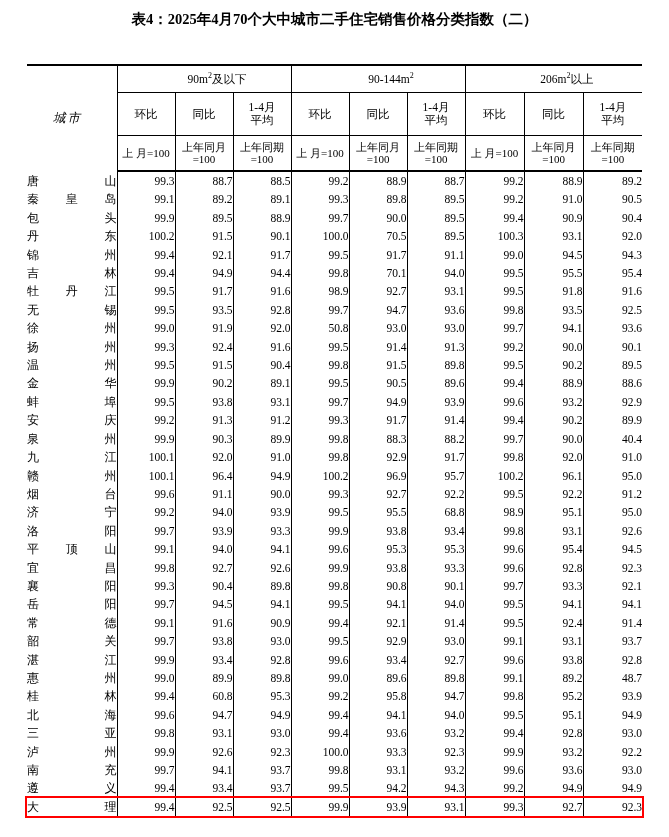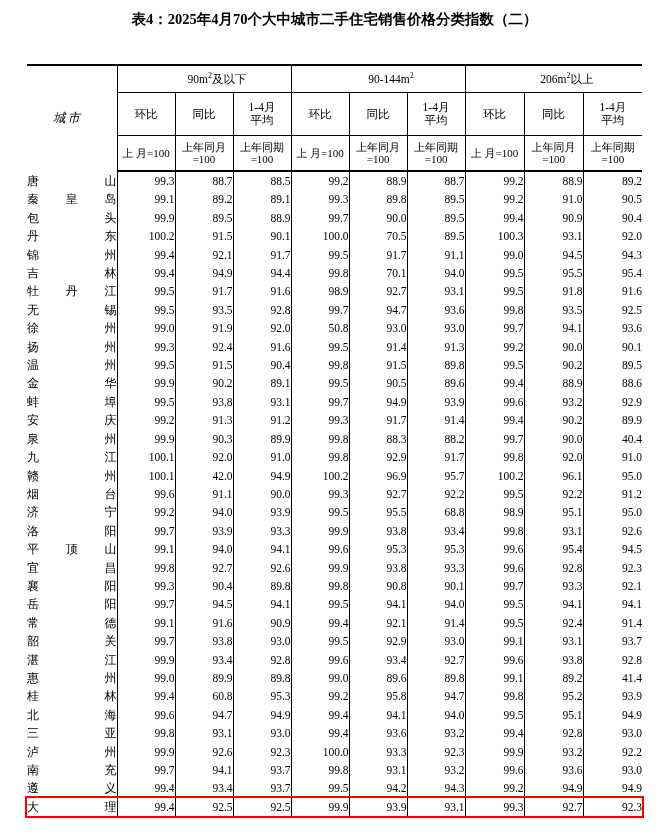--- a/index.html
+++ b/index.html
@@ -405,21 +405,21 @@
             <td class="num v-r">99.8</td>
             <td class="num v-r">92.9</td>
             <td class="num v-r">91.7</td>
             <td class="num v-r">99.8</td>
             <td class="num v-r">92.0</td>
             <td class="num">91.0</td>
           </tr>
           <tr>
             <td class="city"><span class="cn">赣州</span></td>
             <td class="num grp-l v-r">100.1</td>
-            <td class="num v-r">42.0</td>
+            <td class="num v-r">96.4</td>
             <td class="num v-r">94.9</td>
             <td class="num v-r">100.2</td>
             <td class="num v-r">96.9</td>
             <td class="num v-r">95.7</td>
             <td class="num v-r">100.2</td>
             <td class="num v-r">96.1</td>
             <td class="num">95.0</td>
           </tr>
           <tr>
             <td class="city"><span class="cn">烟台</span></td>
@@ -544,21 +544,21 @@
           <tr>
             <td class="city"><span class="cn">惠州</span></td>
             <td class="num grp-l v-r">99.0</td>
             <td class="num v-r">89.9</td>
             <td class="num v-r">89.8</td>
             <td class="num v-r">99.0</td>
             <td class="num v-r">89.6</td>
             <td class="num v-r">89.8</td>
             <td class="num v-r">99.1</td>
             <td class="num v-r">89.2</td>
-            <td class="num">41.4</td>
+            <td class="num">48.7</td>
           </tr>
           <tr>
             <td class="city"><span class="cn">桂林</span></td>
             <td class="num grp-l v-r">99.4</td>
             <td class="num v-r">60.8</td>
             <td class="num v-r">95.3</td>
             <td class="num v-r">99.2</td>
             <td class="num v-r">95.8</td>
             <td class="num v-r">94.7</td>
             <td class="num v-r">99.8</td>

